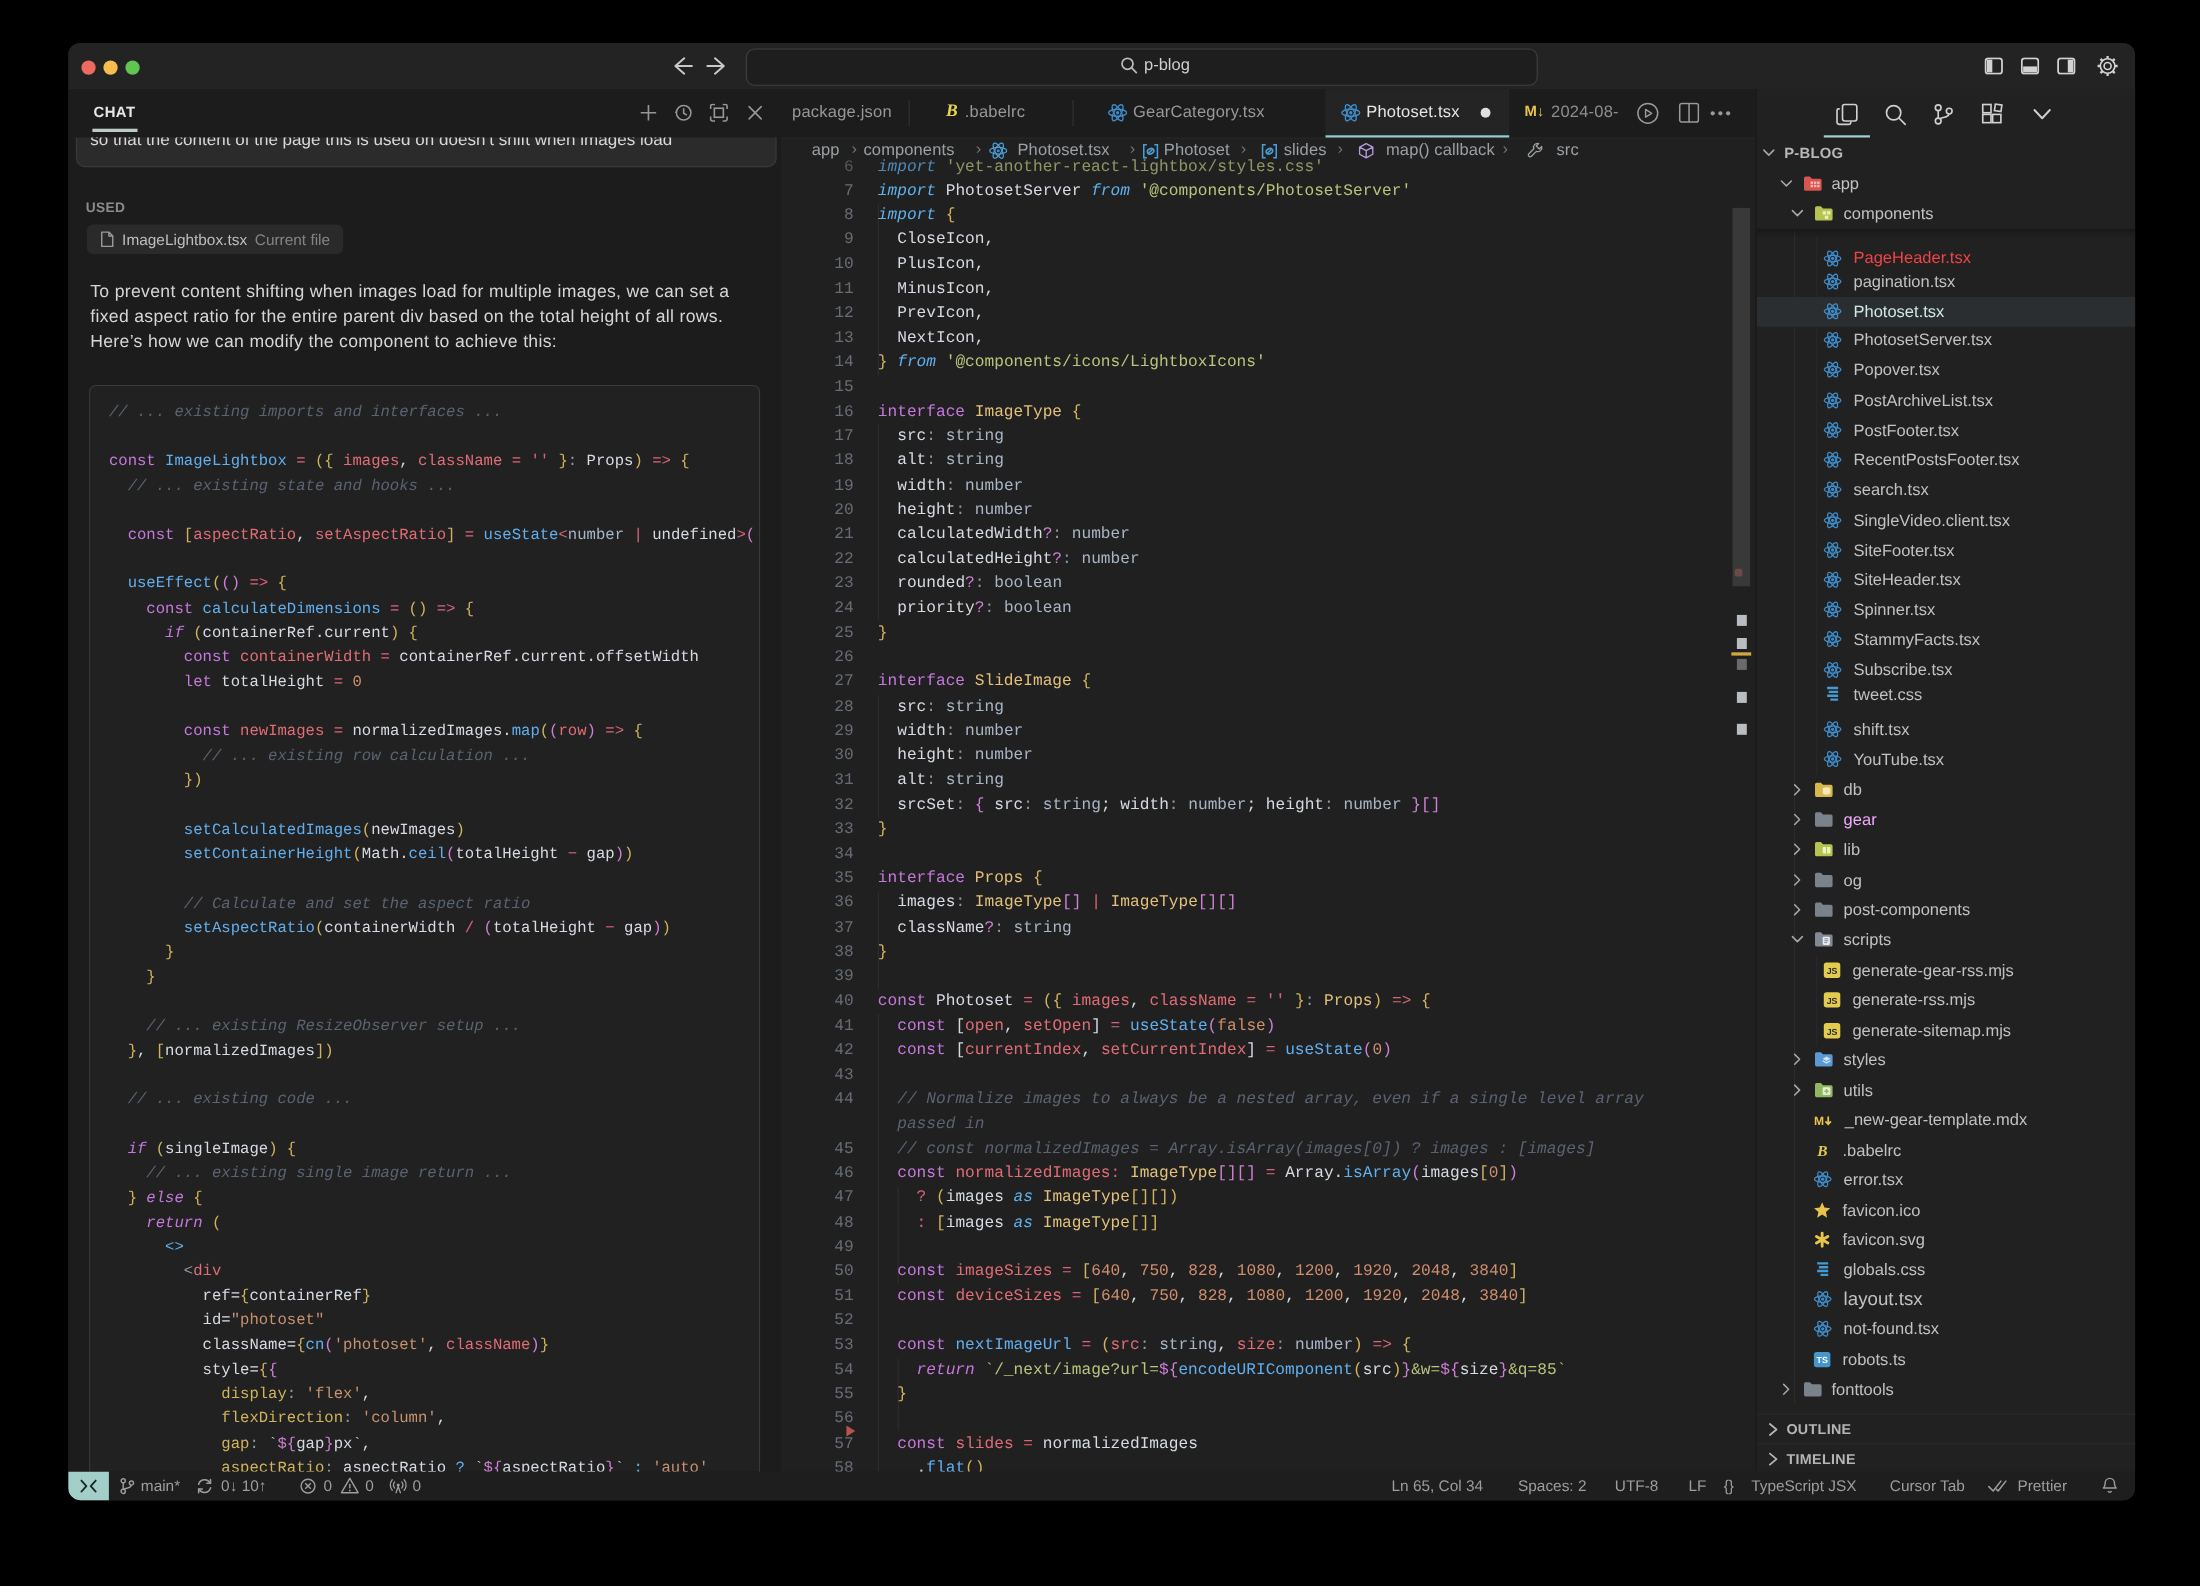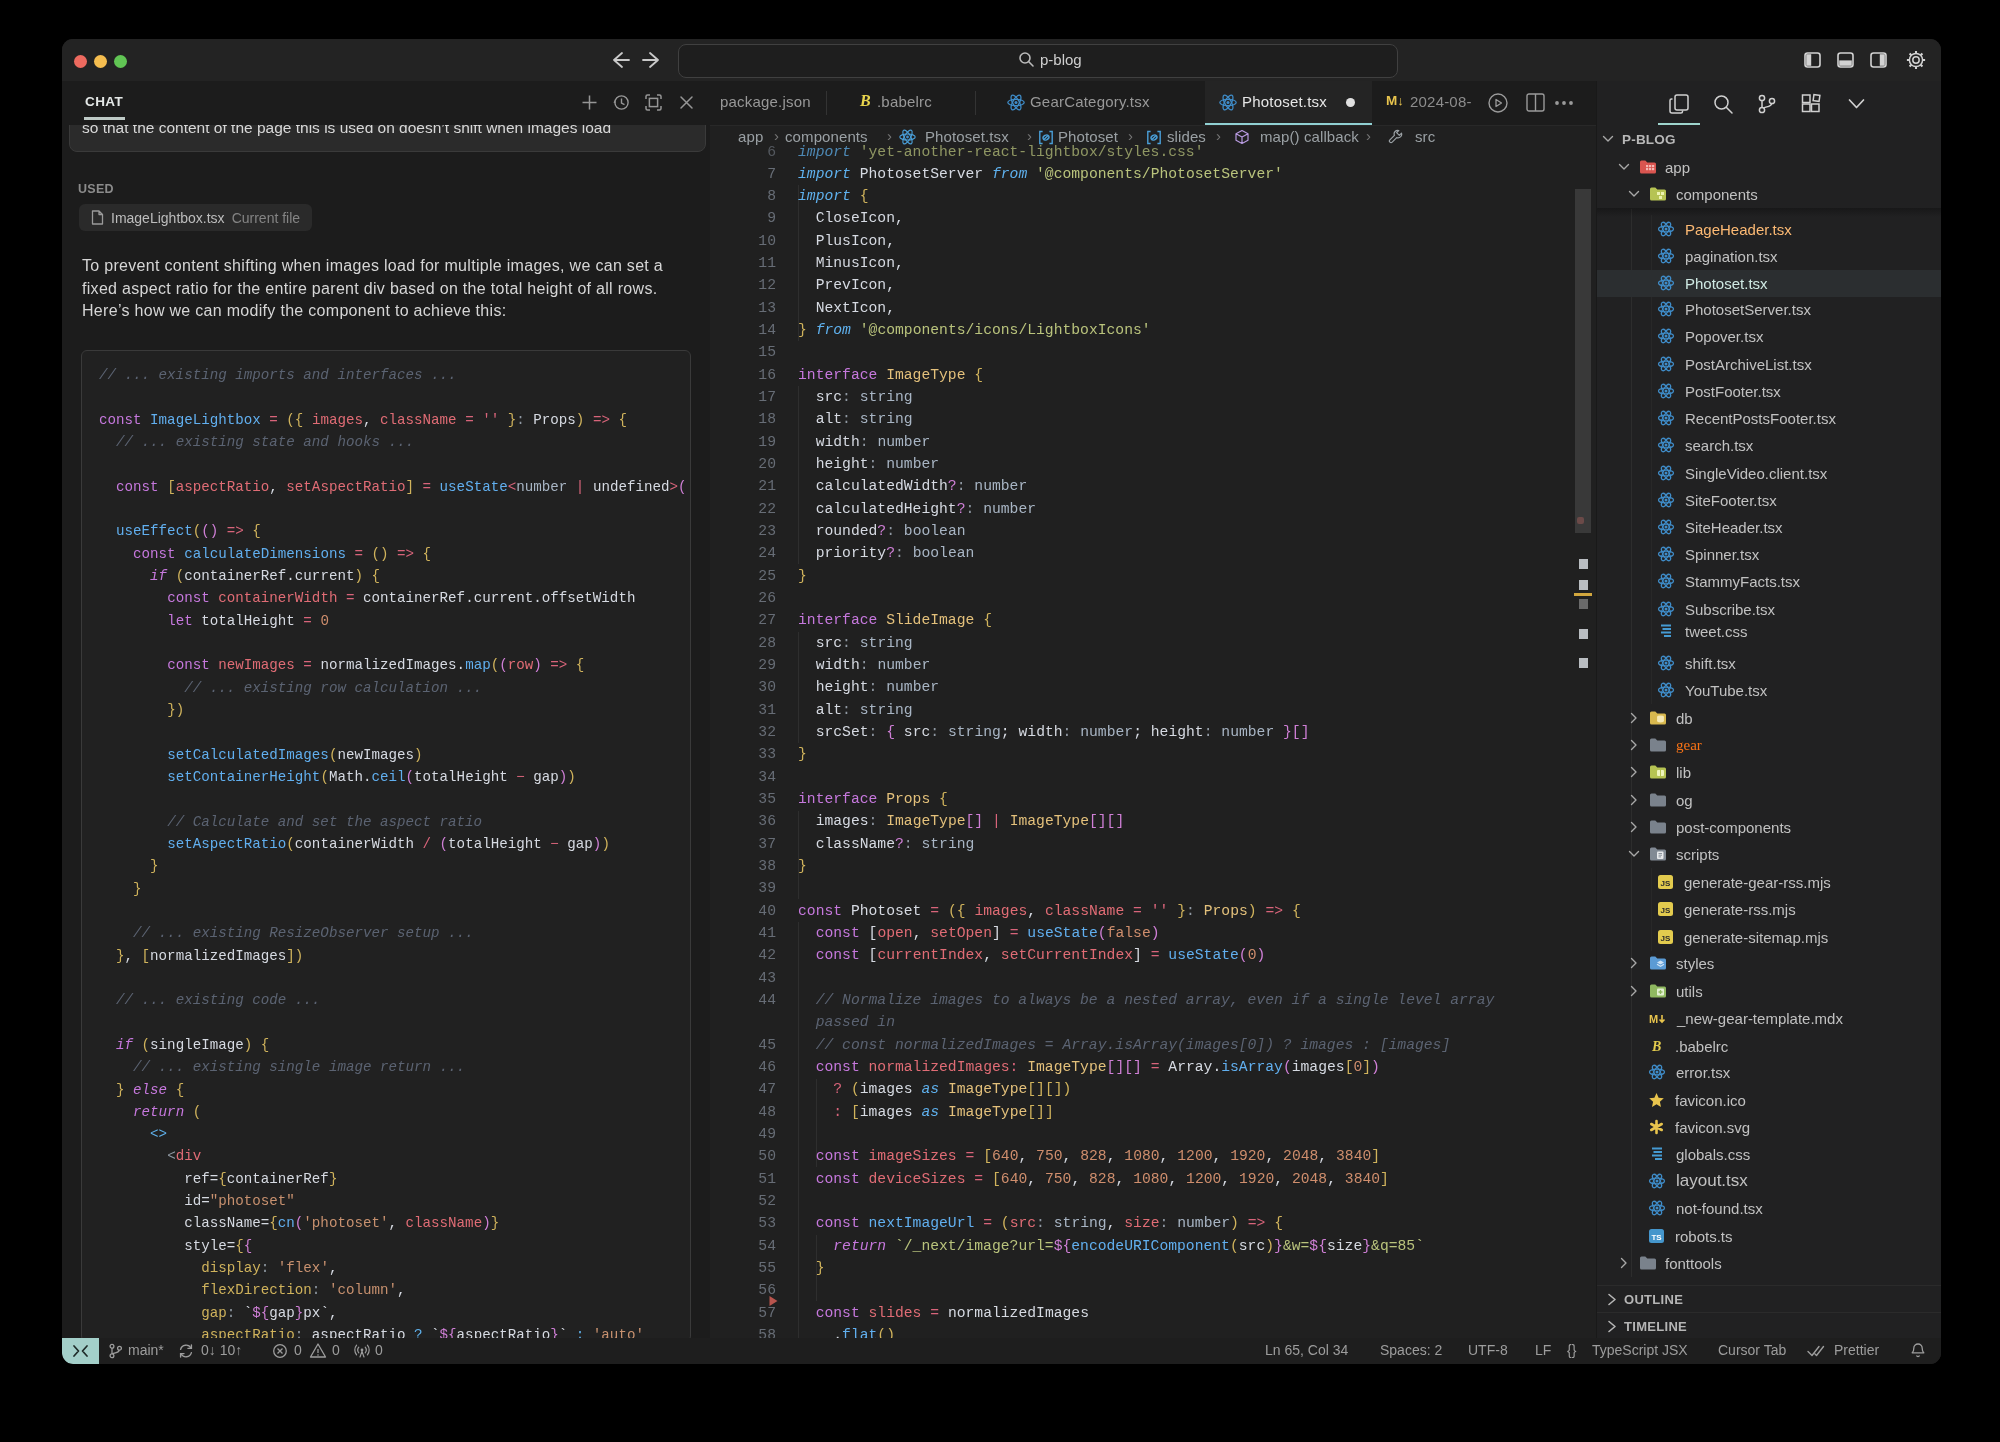--- a/index.html
+++ b/index.html
@@ -462,21 +462,21 @@
               <path d="M1 3 A1.5 1.5 0 0 1 2.5 1.5 H6.3 L8.3 3.5 H15.5 A1.5 1.5 0 0 1 17 5 V13 A1.5 1.5 0 0 1 15.5 14.5 H2.5 A1.5 1.5 0 0 1 1 13 Z" fill="#b6c353"></path>
               <g fill="#ecf3b0">
                 <rect x="8" y="6" width="3" height="3"></rect>
                 <rect x="12" y="6" width="3" height="3"></rect>
                 <rect x="10" y="10" width="3" height="3"></rect>
               </g>
             </svg>
             <span style="width:9px;flex:none"></span>
             <span>components</span>
           </div>
-<div style="position:absolute;left:0;top:134.5px;width:345px;height:27px;display:flex;align-items:center;font-size:15px;color:#fdba74;">
+<div style="position:absolute;left:0;top:134.5px;width:345px;height:27px;display:flex;align-items:flex-end;font-size:15px;color:#ef4444;">
             <span style="width:60px;flex:none"></span>
             <svg width="18" height="16" viewBox="0 0 18 17" style="flex:none">
               <g stroke="#3f8cc8" stroke-width="1.25" fill="none">
                 <ellipse cx="9" cy="8.5" rx="8" ry="3.1"></ellipse>
                 <ellipse cx="9" cy="8.5" rx="8" ry="3.1" transform="rotate(60 9 8.5)"></ellipse>
                 <ellipse cx="9" cy="8.5" rx="8" ry="3.1" transform="rotate(120 9 8.5)"></ellipse>
               </g>
               <circle cx="9" cy="8.5" r="1.6" fill="#3f8cc8"></circle>
             </svg>
             <span style="width:10px;flex:none"></span>
@@ -708,21 +708,21 @@
               <path d="M1 3 A1.5 1.5 0 0 1 2.5 1.5 H6.3 L8.3 3.5 H15.5 A1.5 1.5 0 0 1 17 5 V13 A1.5 1.5 0 0 1 15.5 14.5 H2.5 A1.5 1.5 0 0 1 1 13 Z" fill="#d8b84e"></path>
               <g fill="#f6e9b6">
                 <ellipse cx="11.5" cy="7" rx="3.4" ry="1.4"></ellipse>
                 <rect x="8.1" y="7" width="6.8" height="4"></rect>
                 <ellipse cx="11.5" cy="11" rx="3.4" ry="1.4"></ellipse>
               </g>
             </svg>
             <span style="width:9px;flex:none"></span>
             <span>db</span>
           </div>
-<div style="position:absolute;left:0;top:650.5px;width:345px;height:27px;display:flex;align-items:center;font-size:15px;color:#f97316;font-family:Liberation Serif, serif;">
+<div style="position:absolute;left:0;top:650.5px;width:345px;height:27px;display:flex;align-items:center;font-size:15px;color:#f0abfc;">
             <span style="width:29px;flex:none"></span>
             <svg width="16" height="16" viewBox="0 0 16 16" style="flex:none">
               <path d="M5.5 3.5 L10 8 L5.5 12.5" stroke="#a8a8a8" stroke-width="1.4" fill="none" stroke-linecap="round" stroke-linejoin="round"></path>
             </svg>
             <span style="width:7px;flex:none"></span>
             <svg width="18" height="16" viewBox="0 0 18 16" style="flex:none">
               <path d="M1 3 A1.5 1.5 0 0 1 2.5 1.5 H6.3 L8.3 3.5 H15.5 A1.5 1.5 0 0 1 17 5 V13 A1.5 1.5 0 0 1 15.5 14.5 H2.5 A1.5 1.5 0 0 1 1 13 Z" fill="#7a828c"></path>
             </svg>
             <span style="width:9px;flex:none"></span>
             <span>gear</span>

